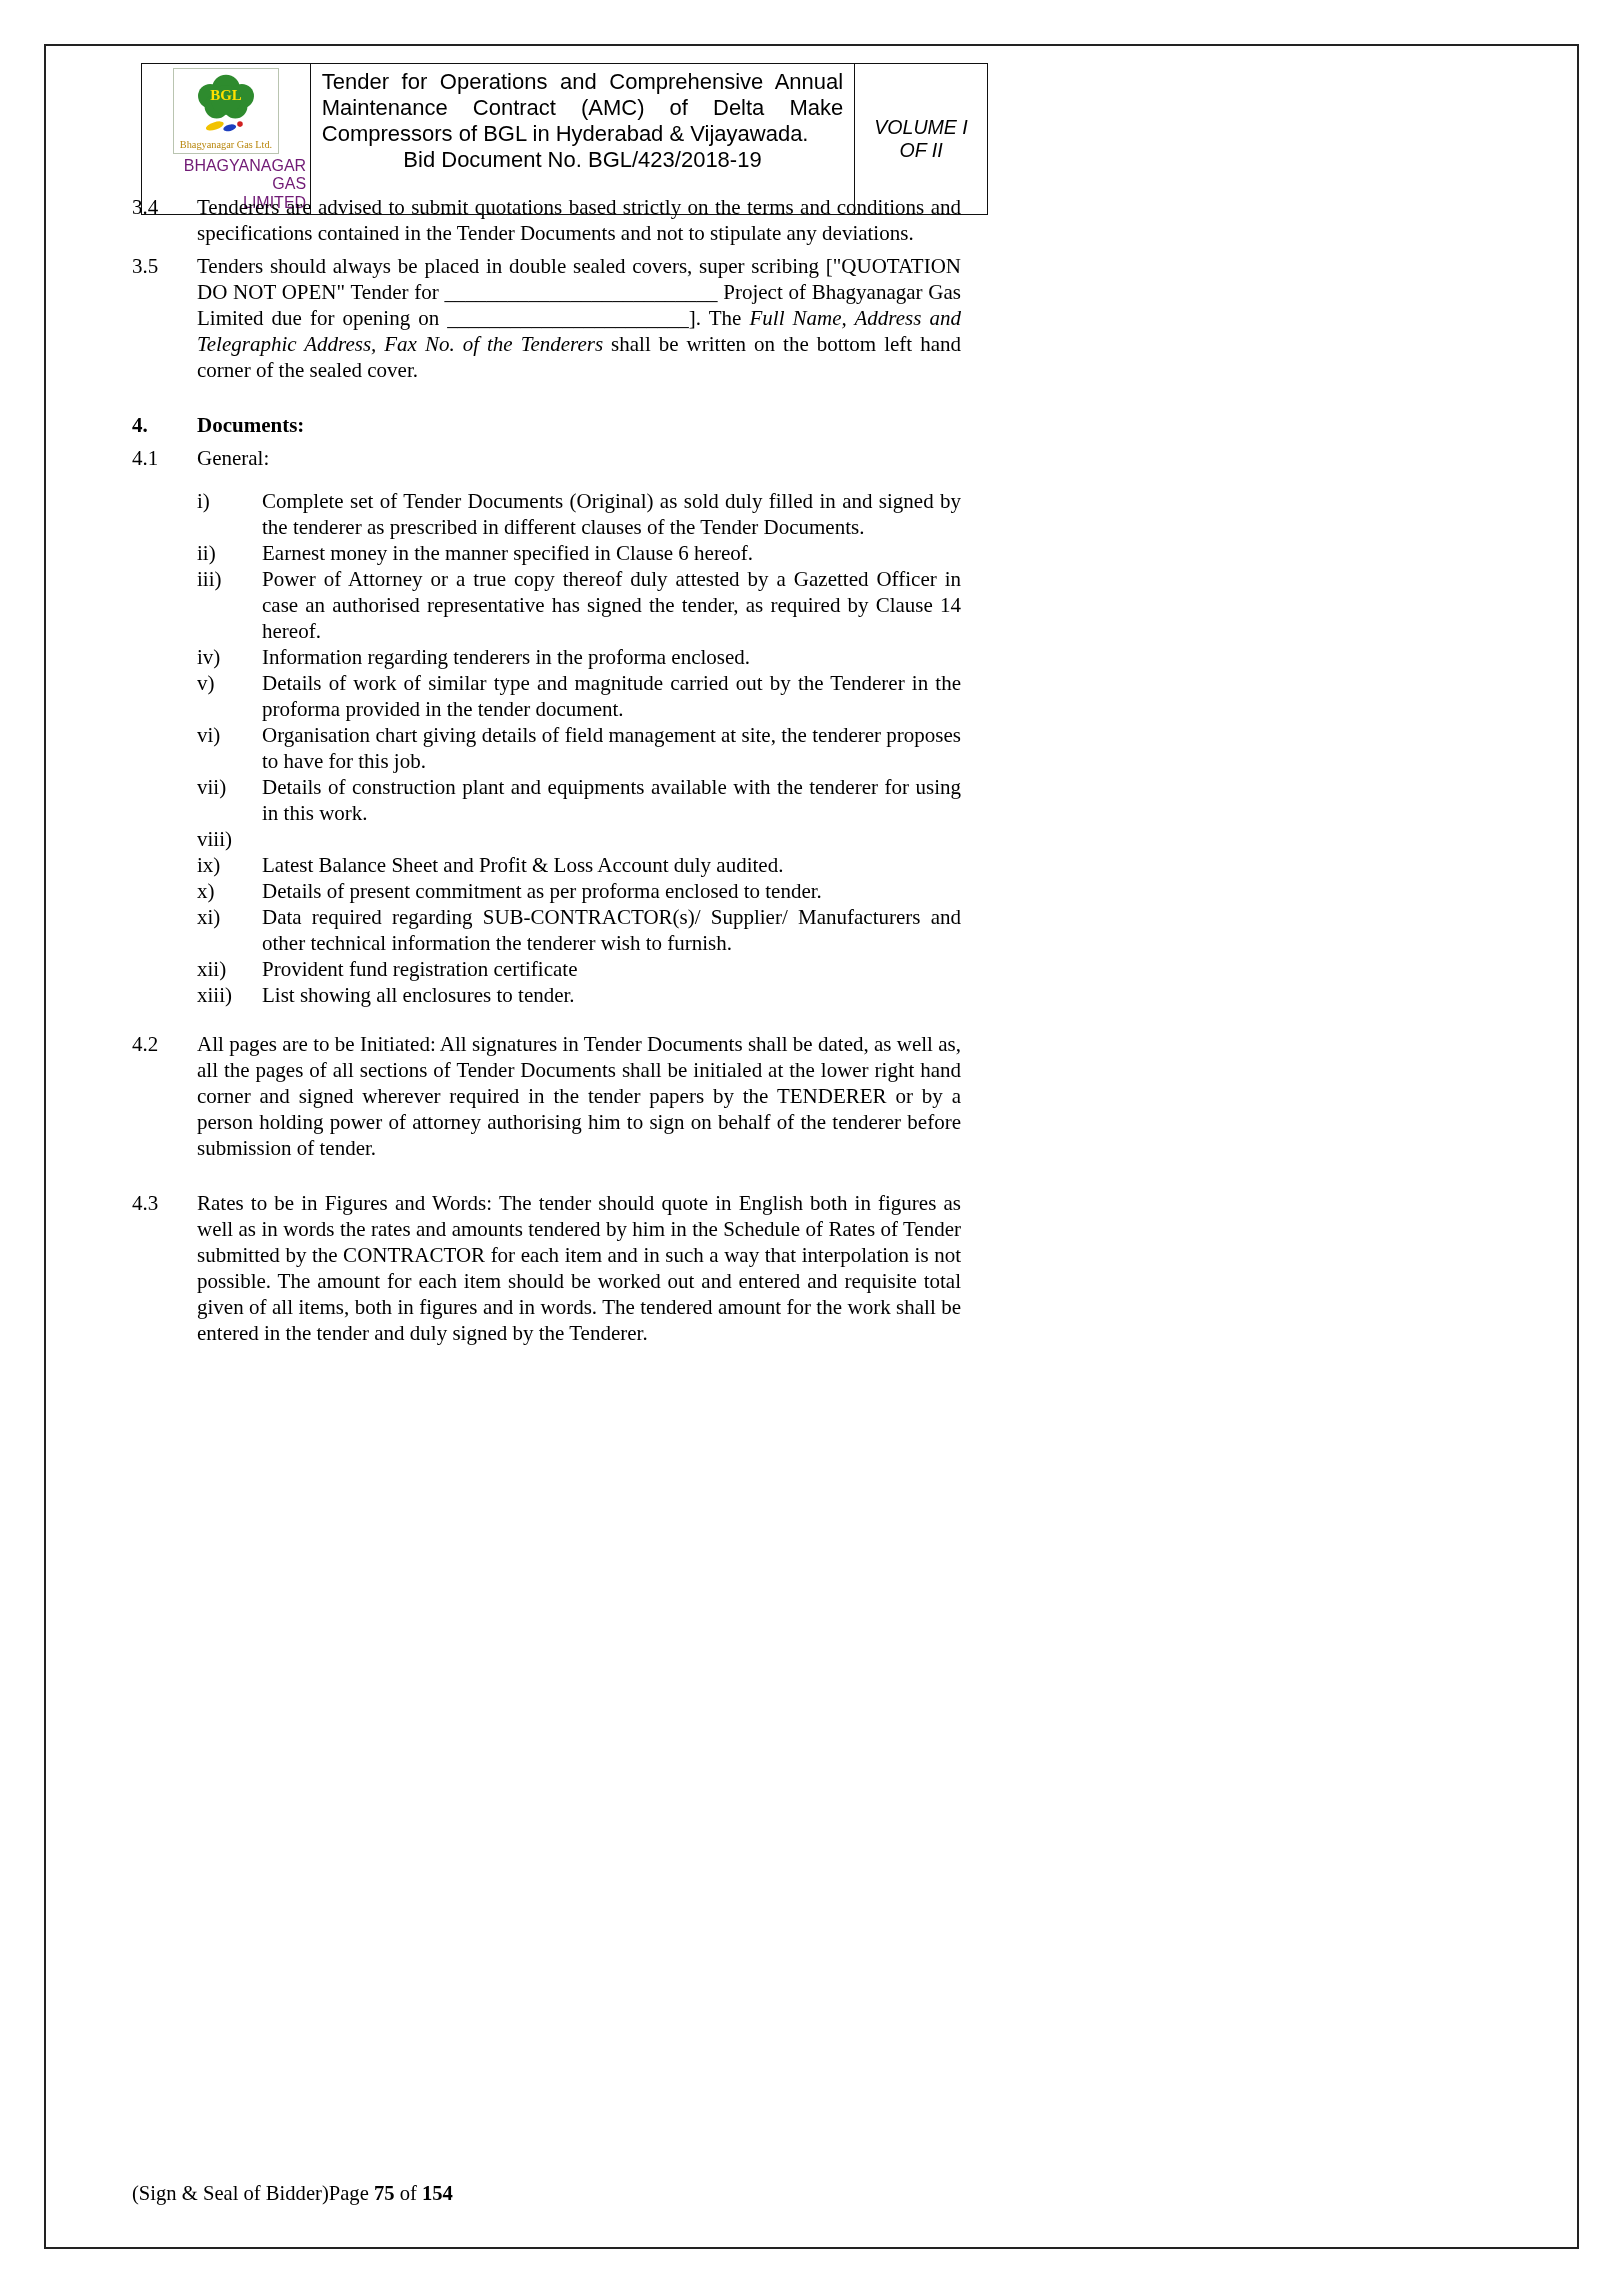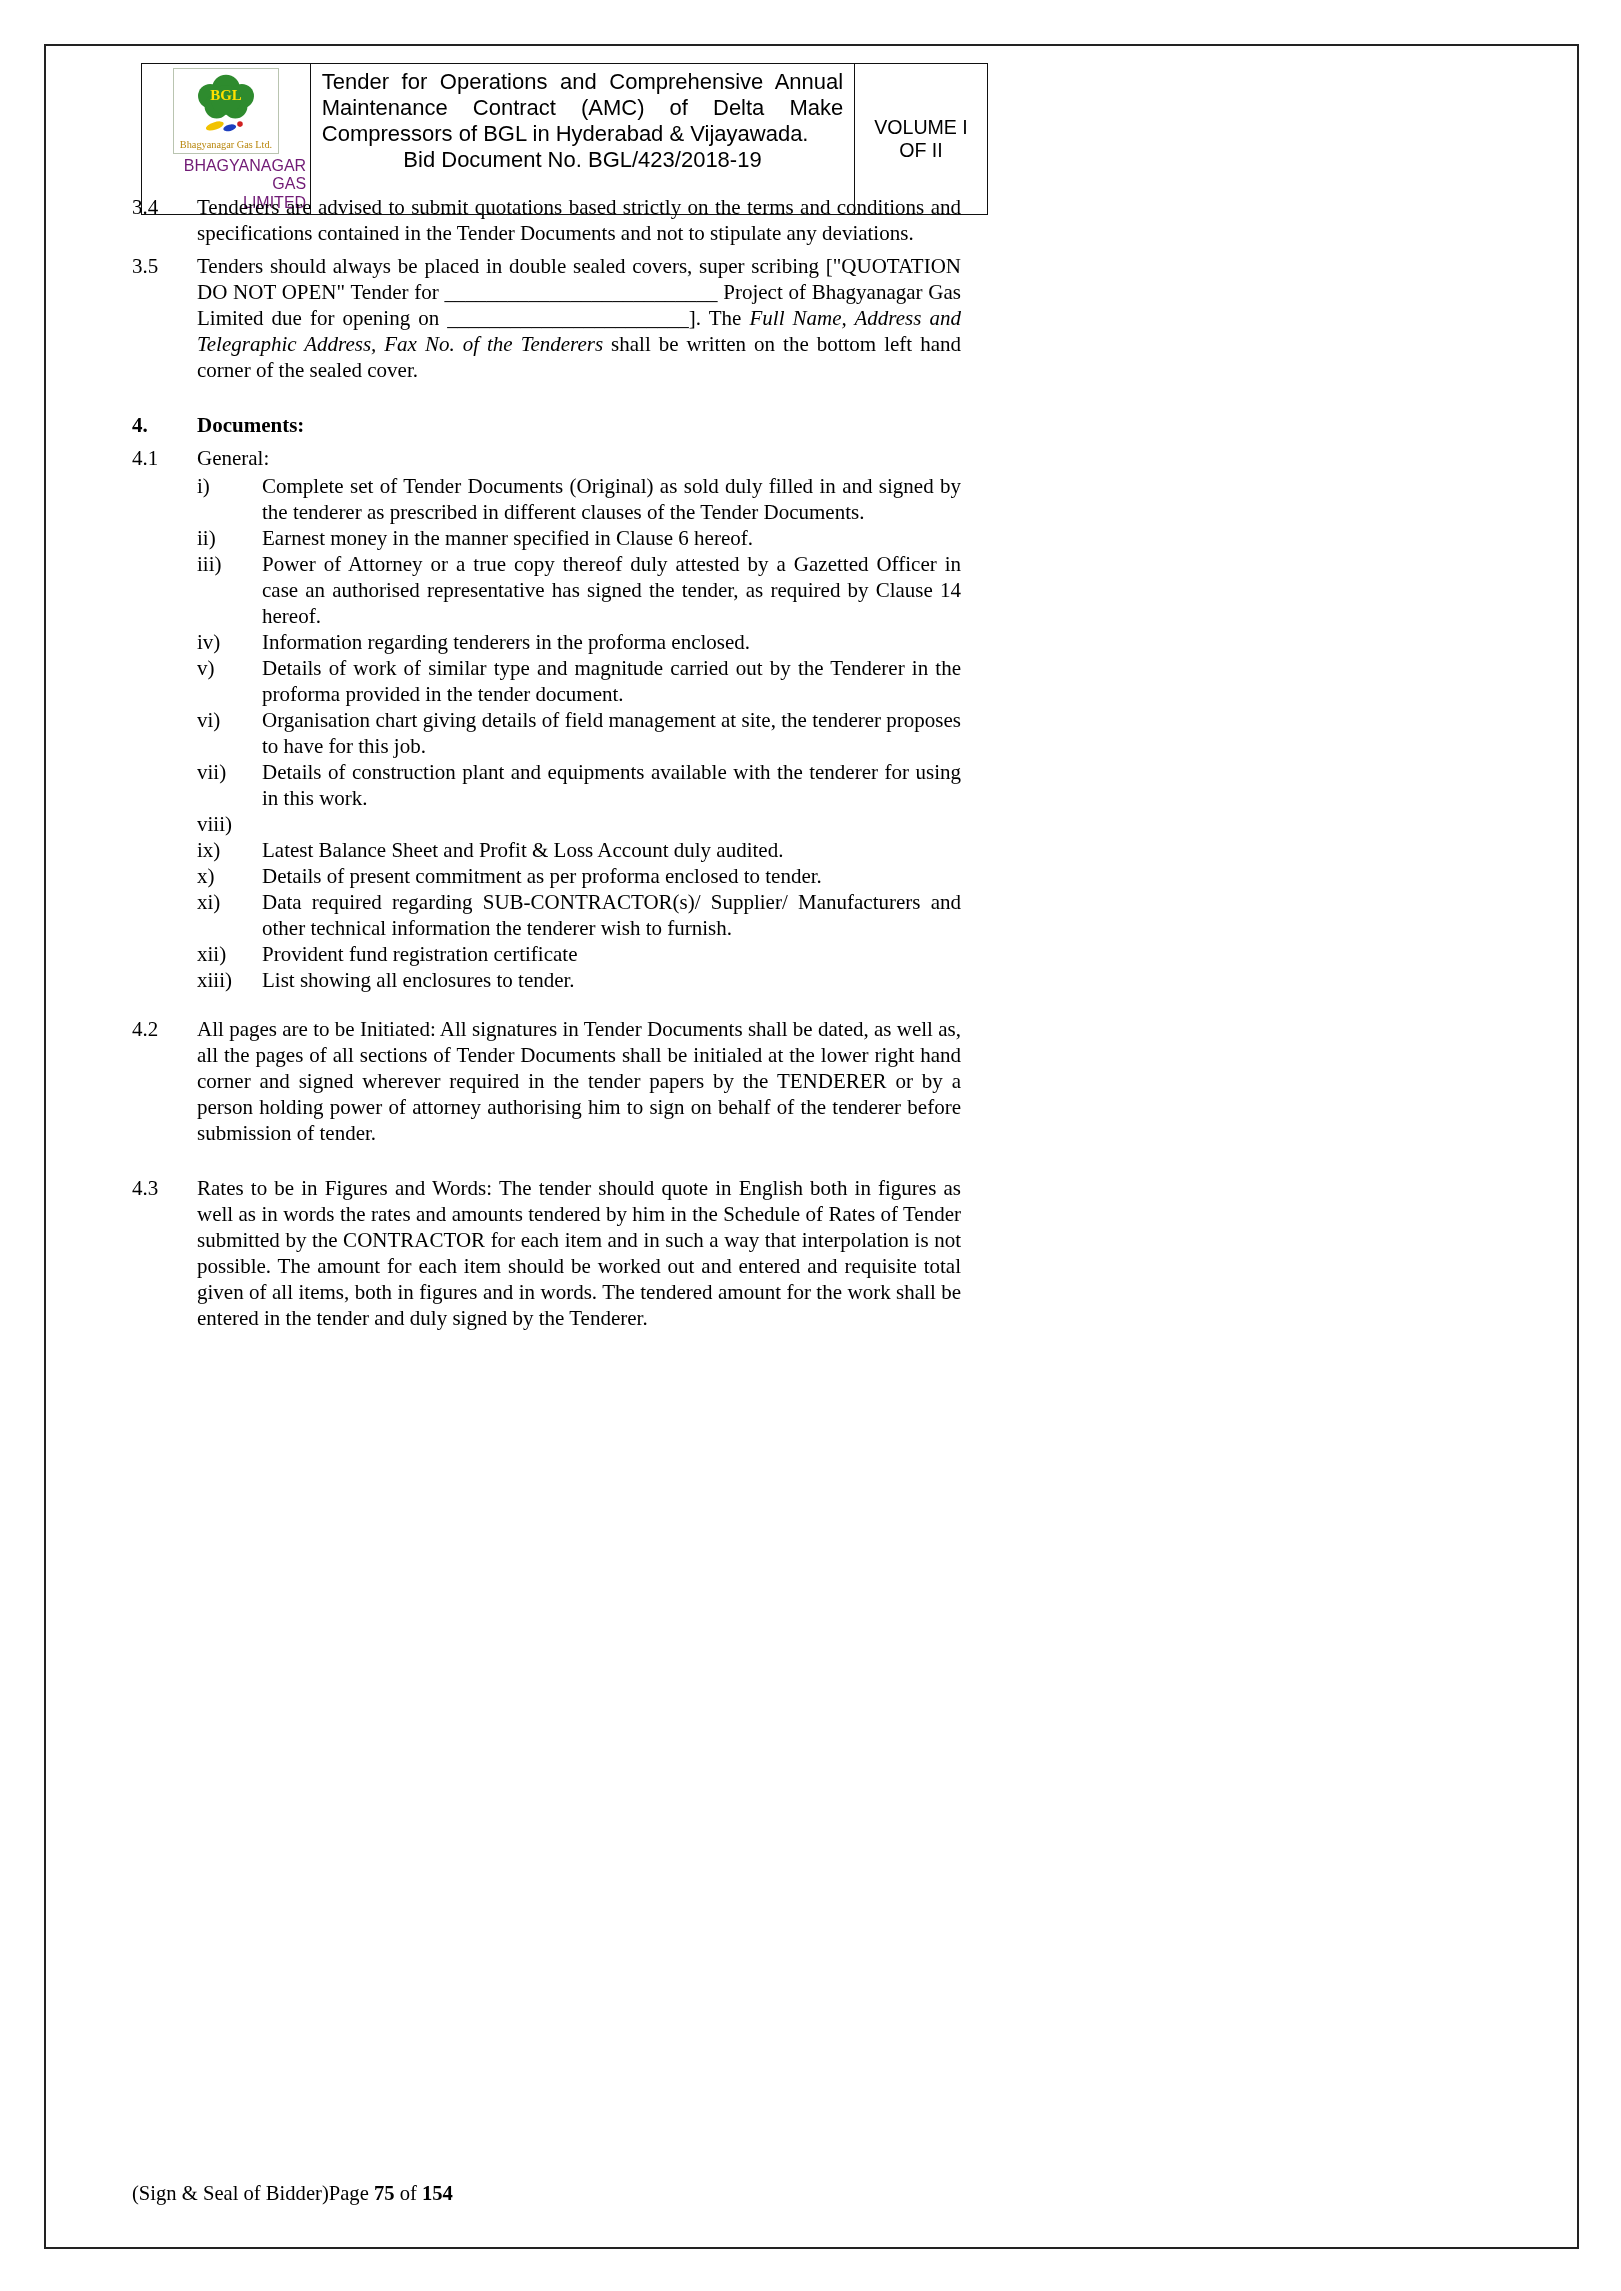--- a/index.html
+++ b/index.html
@@ -66,20 +66,21 @@
   }
   .doc-title{text-align:justify;}
   .bid-no{text-align:center;}
   .volume-cell{
     flex:1;
     display:flex;flex-direction:column;
     align-items:center;justify-content:center;
     font-family:"Liberation Sans",sans-serif;
     font-size:19.6px;
     line-height:23.5px;
+    font-style:italic;
   }
 
   
   .content{
     position:absolute;
     left:132px;top:194px;
     width:829px;
     font-size:21px;
     line-height:26px;
   }
@@ -158,21 +159,21 @@
       <div class="ctext"><span>Tenders should always be placed in double sealed covers, super scribing ["QUOTATION DO NOT OPEN" Tender for __________________________ Project of Bhagyanagar Gas Limited due for opening on _______________________]. The </span><span class="italic">Full Name, Address and Telegraphic Address, Fax No. of the Tenderers</span><span> shall be written on the bottom left hand corner of the sealed cover.</span></div>
     </div>
 
     <div class="vgap"></div>
 
     <div class="clause bold">
       <div class="cnum">4.</div>
       <div class="ctext">Documents:</div>
     </div>
 
-    <div class="clause" style="margin-bottom:2px;">
+    <div class="clause" style="margin-bottom:17px;">
       <div class="cnum">4.1</div>
       <div class="ctext">General:</div>
     </div>
 
 
     <div class="litem">
       <div class="lmark">i)</div>
       <div class="ltext">Complete set of Tender Documents (Original) as sold duly filled in and signed by the tenderer as prescribed in different clauses of the Tender Documents.</div>
     </div>
     <div class="litem">

